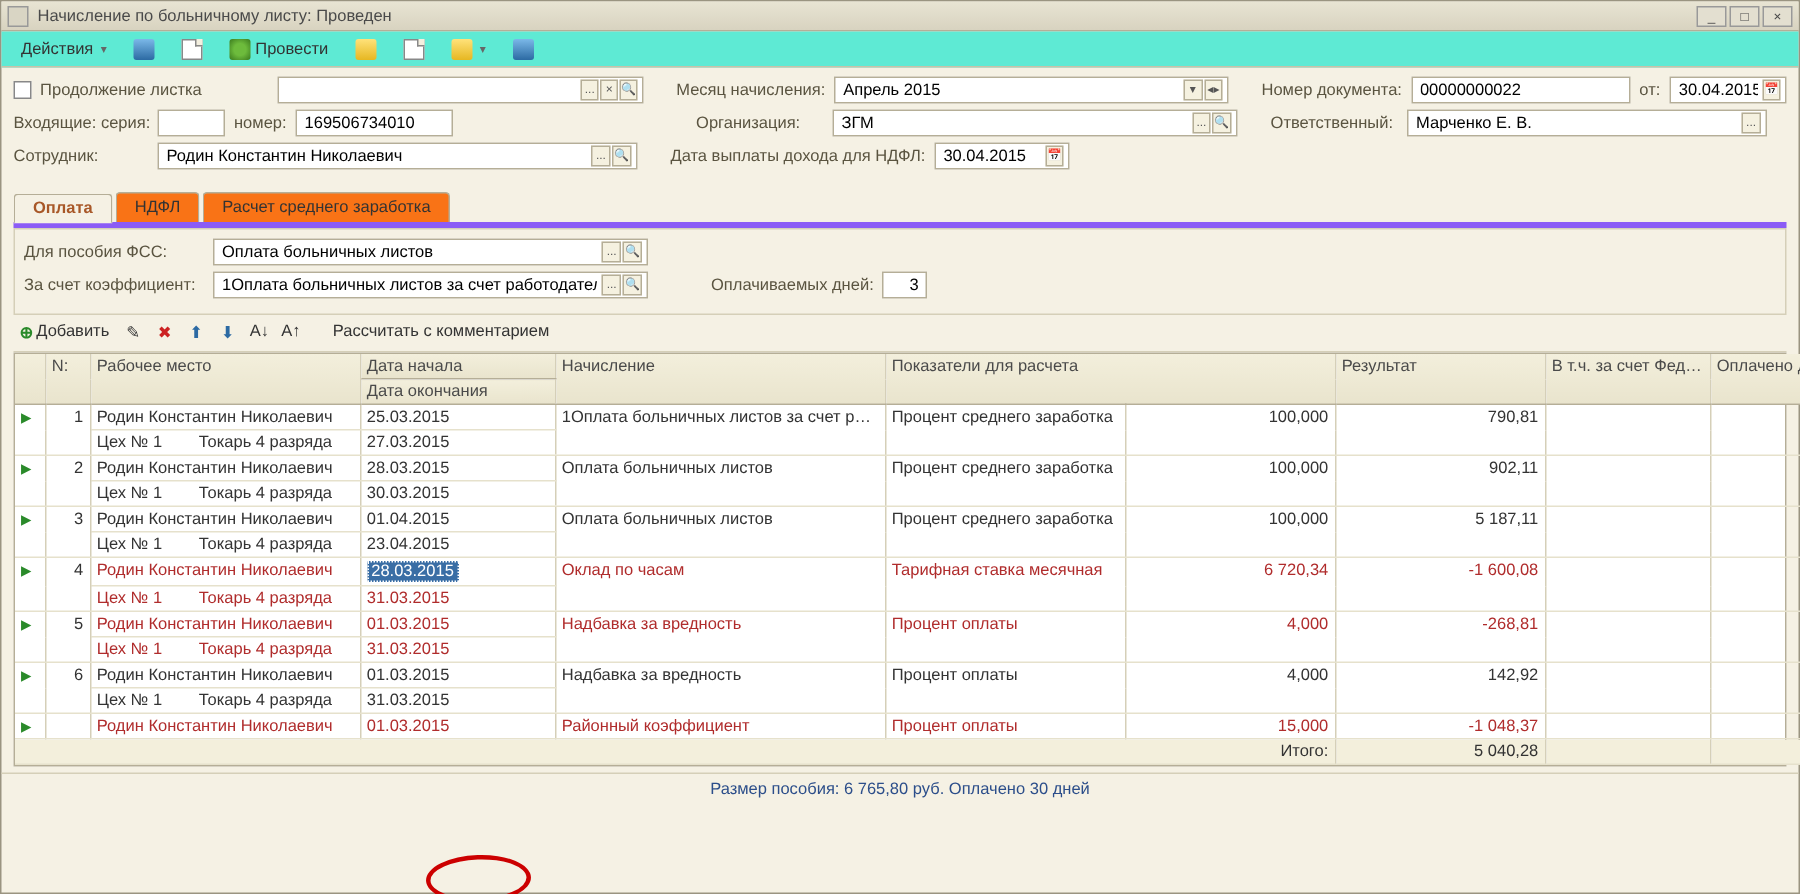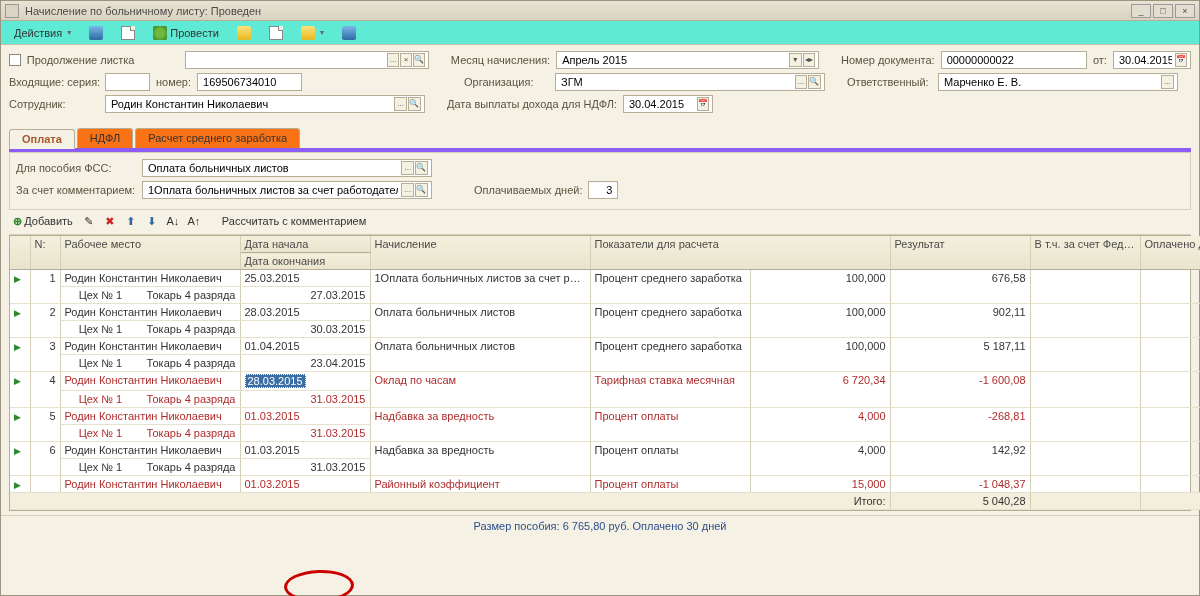--- a/index.html
+++ b/index.html
@@ -89,21 +89,21 @@
   .col-mark { width: 20px; }
   .col-n { width: 30px; }
   .col-wp { width: 180px; }
   .col-date { width: 130px; }
   .col-nach { width: 220px; }
   .col-pok { width: 160px; }
   .col-res { width: 140px; }
   .col-fed { width: 110px; }
   .col-days { width: 110px; }
   .totalrow td { background: #f3efdc; border-top: 1px solid #b5ae97; }
-  .subrow td { border-bottom: 1px solid #d5cfb8; text-align: right; }
+  .subrow td { border-bottom: 1px solid #d5cfb8; }
   .toprow td { border-bottom: 1px dotted #e6e1cc; }
   .content-host { position: relative; }
 </style>
 </head>
 <body>
 
 <div class="window">
   <div class="titlebar">
     <div class="sysicon"></div>
     <span>Начисление по больничному листу: Проведен</span>
@@ -220,21 +220,21 @@
     <div class="subform">
       <div class="row">
         <span class="lbl" style="width:120px">Для пособия ФСС:</span>
         <div class="field" style="width:290px">
             <input value="Оплата больничных листов" style="">
             <div class="fbtn">...</div>
             <div class="fbtn">🔍</div>
           </div>
       </div>
       <div class="row">
-        <span class="lbl" style="width:120px">За счет комментарием:</span>
+        <span class="lbl" style="width:120px">За счет коэффициент:</span>
         <div class="field" style="width:290px">
             <input value="1Оплата больничных листов за счет работодателя" style="">
             <div class="fbtn">...</div>
             <div class="fbtn">🔍</div>
           </div>
         <div style="width:30px"></div>
         <span class="lbl">Оплачиваемых дней:</span>
         <div class="field" style="width:30px">
             <input class="numcol" value="3" style="">
           </div>
@@ -303,21 +303,21 @@
           </thead>
           <tbody id="grid-body">
               <tr class="toprow">
                 <td rowspan="2"><span class="rowmark">▶</span></td>
                 <td rowspan="2" class="numcol">1</td>
     <td class="">Родин Константин Николаевич</td>
                 <td class="">25.03.2015</td>
     <td rowspan="2" class="">1Оплата больничных листов за счет работодателя</td>
                 <td rowspan="2" class="">Процент среднего заработка</td>
     <td rowspan="2" class="numcol ">100,000</td>
-                <td rowspan="2" class="numcol ">676,58</td>
+                <td rowspan="2" class="numcol ">790,81</td>
     <td rowspan="2"></td>
                 <td rowspan="2" class="numcol ">3,00</td>
               </tr>
               <tr class="subrow">
                 <td class="">Цех № 1&nbsp;&nbsp;&nbsp;&nbsp;&nbsp;&nbsp;&nbsp;&nbsp;Токарь 4 разряда</td>
                 <td class="">27.03.2015</td>
               </tr>
               <tr class="toprow">
                 <td rowspan="2"><span class="rowmark">▶</span></td>
                 <td rowspan="2" class="numcol">2</td>

